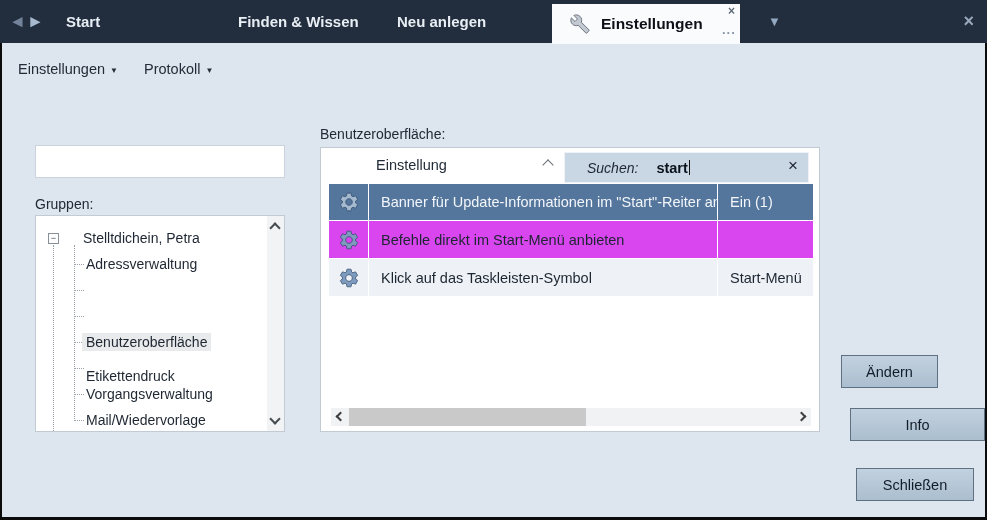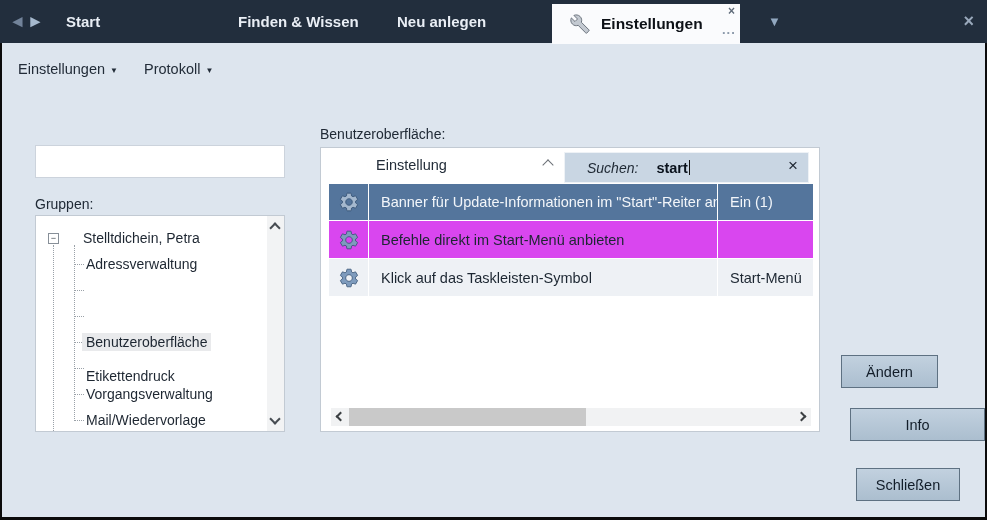--- a/index.html
+++ b/index.html
@@ -91,21 +91,21 @@
   .hsb .chev { position:absolute; top:5px; width:7px; height:7px; border-width:2px; border-color:#3c4043; }
   .hsb .chev.left  { left:6px; }
   .hsb .chev.right { right:6px; }
   .hsb-thumb { position:absolute; left:18px; top:0; width:237px; height:18px; background:#c9c9c9; }
 
   
   .btn { position:absolute; background:linear-gradient(#c2d1df,#abbecf); border:1px solid #5e7182;
          font:14.5px "Liberation Sans", sans-serif; color:#121d29; display:flex; align-items:center; justify-content:center; cursor:default; }
   .btn.aendern   { left:841px; top:355px; width:97px; height:33px; }
   .btn.info      { left:850px; top:400px; width:135px; height:33px;margin-top:8px; }
-  .btn.schliessen{ left:856px; top:468px; width:104px; height:33px; }
+  .btn.schliessen{ left:856px; top:468px; width:118px; height:33px; }
 
   svg { display:block; }
 </style>
 </head>
 <body>
 
 <div id="window">
 
   <div class="topbar">
     <span class="nav-arrow back">◄</span>

